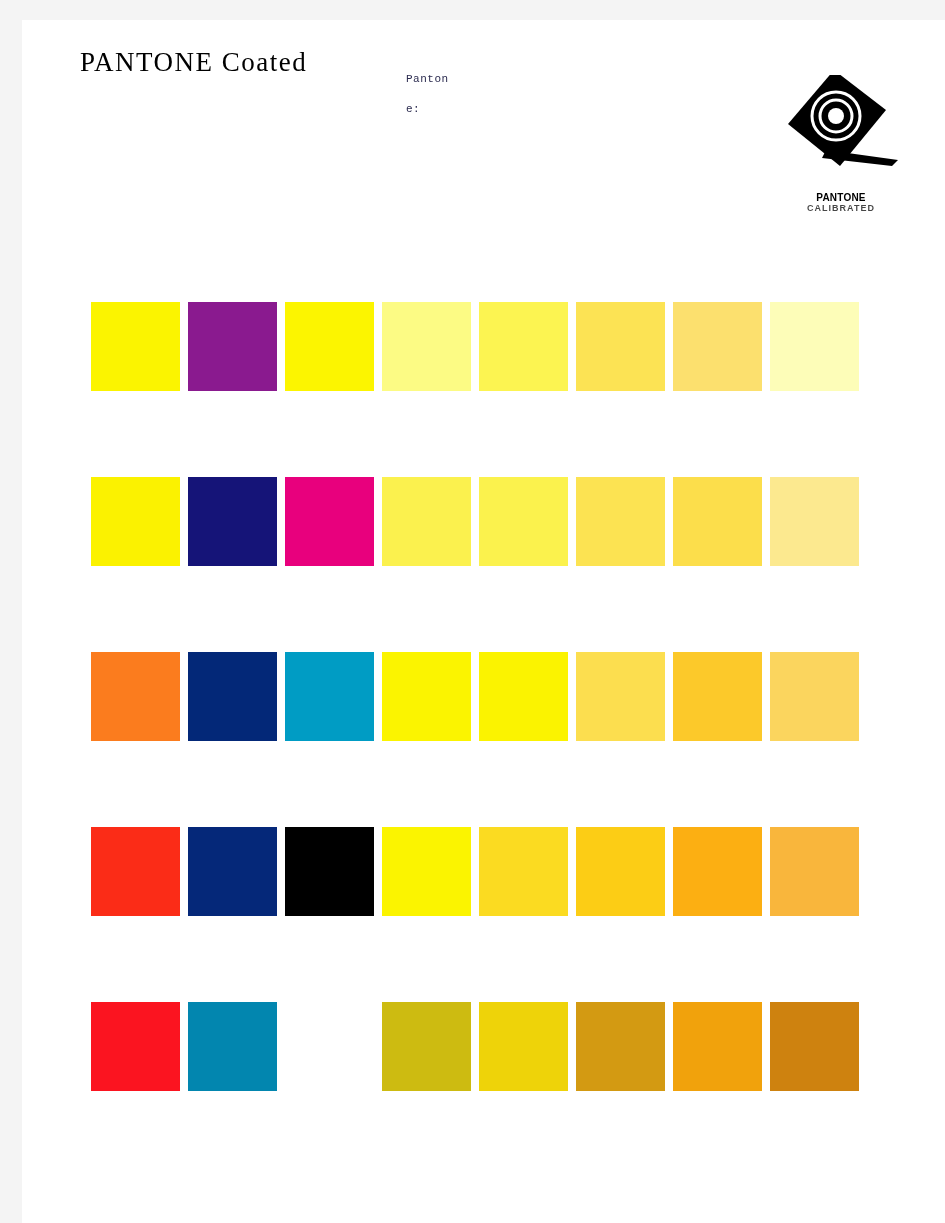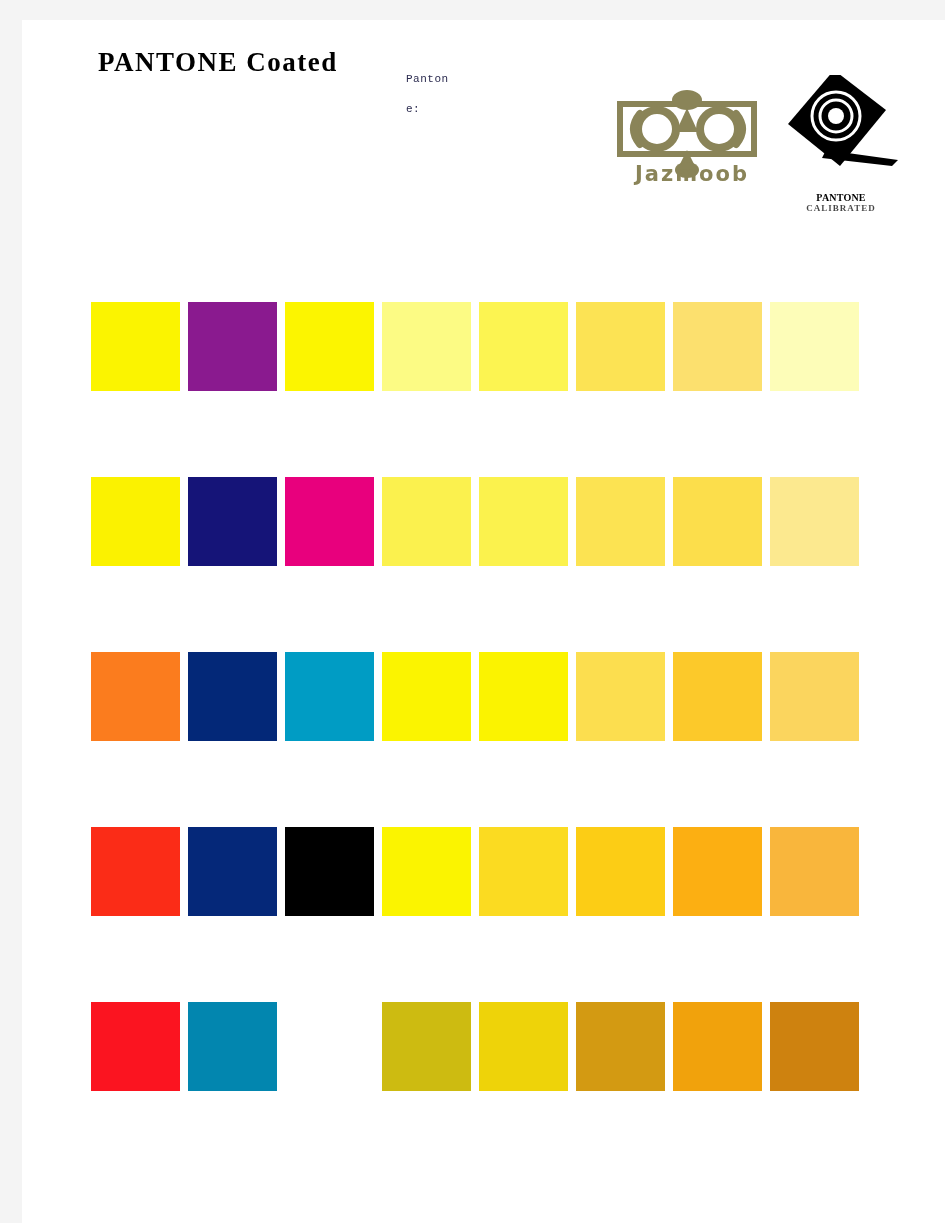--- a/index.html
+++ b/index.html
@@ -28,24 +28,23 @@
   #header {
     position: absolute;
     left: 0;
     top: 0;
     width: 923px;
     height: 250px;
   }
 
   #title-block {
     position: absolute;
-    left: 76px;
+    left: 58px;
     top: 28px;
     width: 330px;
-    font-weight: bold;
   }
   .doc-title {
     font-family: "Liberation Serif", "DejaVu Serif", serif;
     font-size: 27px;
     color: #000000;
     letter-spacing: 1.5px;
     line-height: 1.05;
     white-space: nowrap;
   }
   .doc-title.line1 { margin-bottom: 52px; }
@@ -92,21 +91,21 @@
     width: 130px;
     height: 150px;
   }
   #calibrated-badge svg { display: block; }
   .badge-caption {
     position: absolute;
     left: 8px;
     top: 134px;
     width: 122px;
     text-align: center;
-    font-family: Liberation Serif, serif;
+    font-family: Liberation Sans, sans-serif;
     font-weight: bold;
     font-size: 10px;
     color: #000;
     line-height: 11px;
     letter-spacing: 0.2px;
   }
   .badge-caption .sub {
     font-size: 9px;
     opacity: 0.72;
     letter-spacing: 1px;
@@ -151,34 +150,20 @@
 <div id="page">
 
   <div id="header">
 
     <div id="title-block">
       <div class="doc-title line1">PANTONE Coated</div>
     </div>
 
     <div id="printer-block">Pantone:</div>
 
-    <div id="brand-logo">
-      <svg width="160" height="105" viewBox="0 0 160 105">
-        <rect x="8" y="16" width="134" height="50" fill="none" stroke="#8a8458" stroke-width="6"></rect>
-        <ellipse cx="75" cy="12" rx="15" ry="10" fill="#8a8458"></ellipse>
-        <polygon points="75,20 64,44 86,44" fill="#8a8458"></polygon>
-        <polygon points="75,62 66,80 84,80" fill="#8a8458"></polygon>
-        <ellipse cx="75" cy="82" rx="12" ry="8" fill="#8a8458"></ellipse>
-        <circle cx="45" cy="41" r="19" fill="none" stroke="#8a8458" stroke-width="8"></circle>
-        <circle cx="107" cy="41" r="19" fill="none" stroke="#8a8458" stroke-width="8"></circle>
-        <path d="M28 26 q-12 15 0 30" fill="none" stroke="#8a8458" stroke-width="8" stroke-linecap="round"></path>
-        <path d="M124 26 q12 15 0 30" fill="none" stroke="#8a8458" stroke-width="8" stroke-linecap="round"></path>
-      </svg>
-      <div class="brand-wordmark">Jazmoob</div>
-    </div>
 
     <div id="calibrated-badge">
       <svg width="130" height="130" viewBox="0 0 130 130">
         <polygon points="62,12 114,52 68,108 16,66" fill="#000000"></polygon>
         <rect x="56" y="8" width="14" height="9" fill="#ffffff"></rect>
         <polygon points="54,92 126,102 120,108 50,100" fill="#000000"></polygon>
         <circle cx="64" cy="58" r="24" fill="none" stroke="#ffffff" stroke-width="3"></circle>
         <circle cx="64" cy="58" r="16" fill="none" stroke="#ffffff" stroke-width="3"></circle>
         <circle cx="64" cy="58" r="8" fill="#ffffff"></circle>
       </svg>

